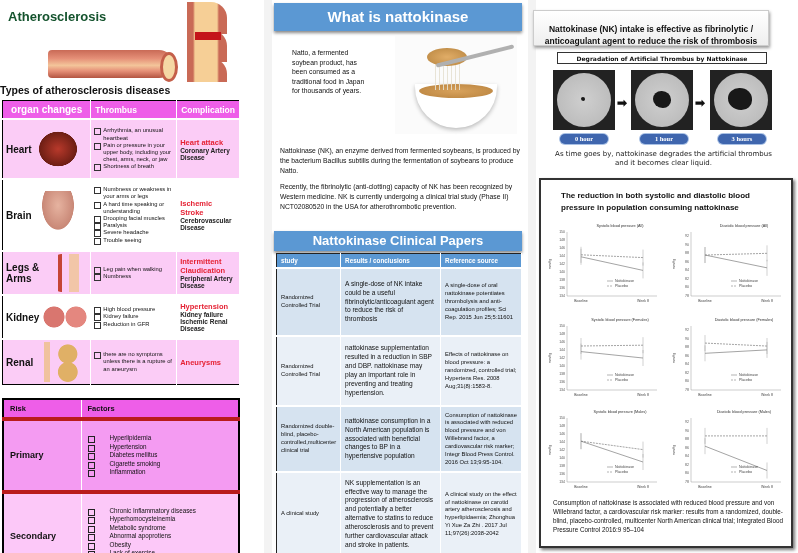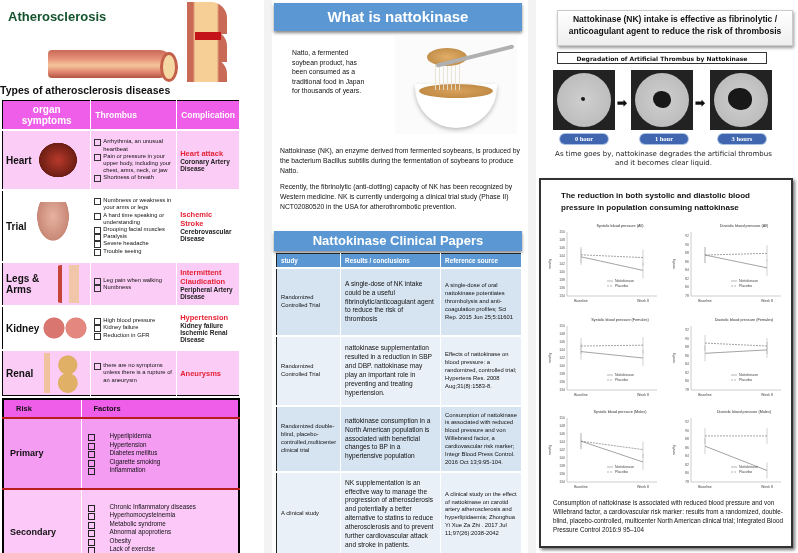--- a/index.html
+++ b/index.html
@@ -24,22 +24,22 @@
 .otable tr.pink td{background:#fbccf6}
 .otable tr.white td{background:#fff}
 .organ{display:flex;align-items:center;font-size:10px;font-weight:bold;gap:4px;height:100%}
 .organ .pic{width:44px;border-radius:6px}
 .sym{list-style:none;line-height:1.25}
 .sym li{padding-left:9px;position:relative}
 .sym li:before{content:"";position:absolute;left:0;top:1px;width:5px;height:5px;border:1px solid #333}
 .comp-main{color:#e52234;font-weight:bold;font-size:7.5px}
 .comp-sub{font-size:6.5px;font-weight:bold;color:#222}
 .rtable{position:absolute;left:2px;top:398px;width:238px;border:2px solid #000;border-collapse:collapse}
-.rtable th{background:#ee5ee8;color:#111;font-size:7.5px;text-align:left;padding:4px 12px;border-right:1px solid #fff}
-.rtable td{font-size:6.3px;padding:13px 6px;vertical-align:middle;border-top:2px solid #b91c1c;border-right:1px solid #fff}
+.rtable th{background:#ee5ee8;color:#111;font-size:7.5px;text-align:left;padding:4px 6px;border-right:1px solid #fff}
+.rtable td{font-size:6.3px;padding:13px 6px;vertical-align:middle;border-top:4px solid #b91c1c;border-right:1px solid #fff}
 .rtable tr.r1 td{background:#f49bf2}
 .rtable tr.r2 td{background:#fcc8f8}
 .rtable .rk{font-size:9px;font-weight:bold;width:78px}
 .rtable ul{list-style:none;line-height:1.35}
 .rtable li{padding-left:22px;position:relative}
 .rtable li:before{content:"";position:absolute;left:0;top:2px;width:5px;height:5px;border:1px solid #222}
 
 .banner{position:absolute;left:4px;top:3px;width:248px;height:28px;background:#5b98d3;color:#fff;font-weight:bold;font-size:15px;text-align:center;line-height:28px;box-shadow:0 2px 3px #888}
 .natto-text{position:absolute;left:22px;top:48px;width:80px;font-size:6.8px;line-height:1.4}
 .natto-img{position:absolute;left:125px;top:36px;width:122px;height:98px;background:#fbfbfb}
@@ -50,21 +50,21 @@
 .strings{position:absolute;left:40px;top:26px;width:26px;height:28px;background:repeating-linear-gradient(90deg,rgba(230,225,210,.9) 0 1px,transparent 1px 4px)}
 .para{position:absolute;left:10px;width:240px;font-size:6.8px;line-height:1.45}
 .banner2{position:absolute;left:4px;top:231px;width:248px;height:20px;background:#5b98d3;color:#fff;font-weight:bold;font-size:13px;text-align:center;line-height:20px;box-shadow:0 2px 3px #888}
 .ctable{position:absolute;left:6px;top:253px;width:246px;border-collapse:collapse;border:1px solid #222}
 .ctable th{background:#5b98d3;color:#fff;font-size:6.3px;text-align:left;padding:3px 4px;border-right:1px solid #fff}
 .ctable td{font-size:5.8px;padding:4px 4px;vertical-align:middle;border-top:2px solid #fff;border-right:1px solid #fff;line-height:1.35}
 .ctable tr.a td{background:#d6e3f0}
 .ctable tr.b td{background:#eaf0f7}
 .ctable td.res{font-size:6.6px}
 
-.nkbox{position:absolute;left:24px;top:10px;width:236px;height:36px;background:linear-gradient(#fff,#eee);border:1px solid #ccc;box-shadow:1px 2px 3px #999;text-align:center;font-size:8.5px;font-weight:bold;line-height:1.4;padding-top:3px}
+.nkbox{position:absolute;left:0;top:10px;width:236px;height:36px;background:linear-gradient(#fff,#eee);border:1px solid #ccc;box-shadow:1px 2px 3px #999;text-align:center;font-size:8.5px;font-weight:bold;line-height:1.4;padding-top:13px}
 .degrad{position:absolute;left:24px;top:52px;width:210px;height:12px;border:1px solid #333;font-size:6px;font-weight:bold;text-align:center;line-height:11px;font-family:"DejaVu Sans",sans-serif}
 .dish{position:absolute;top:70px;width:62px;height:60px;background:#222}
 .dish .plate{position:absolute;left:4px;top:3px;width:54px;height:54px;border-radius:50%;background:radial-gradient(#cfcfcf,#bdbdbd 70%,#e6e6e6 75%,#aaa)}
 .dish .clot{position:absolute;background:#181818;border-radius:48% 52% 45% 55%}
 .arrow{position:absolute;top:96px;font-size:12px;font-weight:bold}
 .hour{position:absolute;top:134px;width:48px;height:10px;background:#3f66ae;border-radius:6px;color:#fff;font-size:6.5px;text-align:center;line-height:10px;font-family:Liberation Serif, serif;font-weight:bold;box-shadow:0 0 0 1px #a9c1e5}
 .time-cap{position:absolute;left:18px;top:150px;width:225px;text-align:center;font-size:7px;color:#222;line-height:1.3;font-family:"DejaVu Sans",sans-serif}
 .bpbox{position:absolute;left:6px;top:178px;width:254px;height:370px;border:2px solid #333;box-shadow:2px 2px 3px #777;background:#fff}
 .bp-title{position:absolute;left:20px;top:10px;width:215px;font-size:8px;font-weight:bold;line-height:1.45}
 .chart{position:absolute;width:118px;height:80px}
@@ -79,21 +79,21 @@
   <div class="ath-title">Atherosclerosis</div>
   <div class="artery-img"></div>
   <div class="stack" style="top:2px"></div>
   <div class="stack s2" style="top:30px"></div>
   <div class="stack" style="top:58px;height:24px"></div>
   <div class="types-title">Types of atherosclerosis diseases</div>
 
   <table class="otable">
     <tbody>
         <tr>
-      <th class="org" style="width:78px">organ symptoms</th>
+      <th class="org" style="width:78px">organ changes</th>
       <th style="width:90px">Thrombus</th>
       <th>Complication</th>
     </tr>
     <tr class="pink" style="height:60px">
       <td>
             <div class="organ">
               <span>Heart</span>
               <div class="pic" style="height:40px;background:radial-gradient(#b8392b,#6d1e14 60%,transparent 62%)"></div>
             </div>
           </td>
@@ -105,21 +105,21 @@
             </ul>
           </td>
       <td>
             <div class="comp-main">Heart attack</div>
             <div class="comp-sub">Coronary Artery Disease</div>
           </td>
     </tr>
     <tr class="white" style="height:72px">
       <td>
             <div class="organ">
-              <span>Trial</span>
+              <span>Brain</span>
               <div class="pic" style="height:48px;background:radial-gradient(ellipse at 50% 30%,#e6b3a0,#c98877 50%,transparent 52%)"></div>
             </div>
           </td>
       <td>
             <ul class="sym">
               <li>Numbness or weakness in your arms or legs</li>
               <li>A hard time speaking or understanding</li>
               <li>Drooping facial muscles</li>
               <li>Paralysis</li>
               <li>Severe headache</li>

